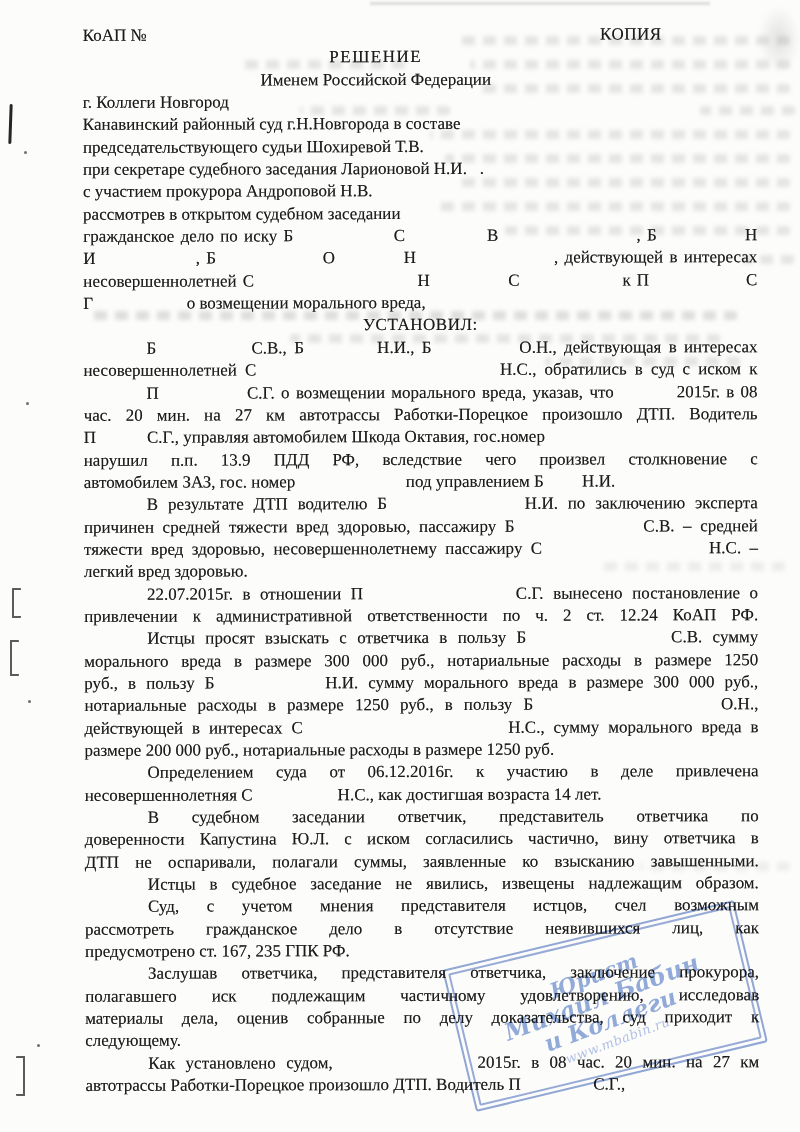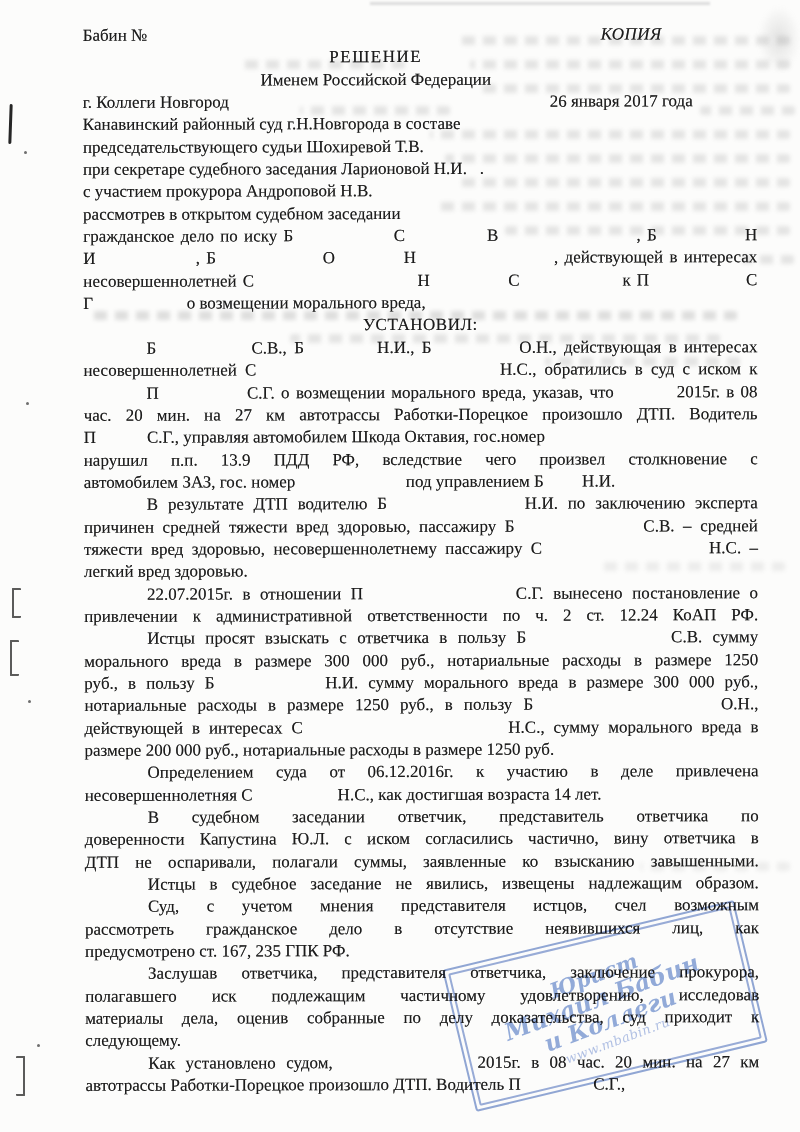--- a/index.html
+++ b/index.html
@@ -14,21 +14,21 @@
     position:absolute;left:84px;top:24px;width:674px;
     font-size:17px;line-height:22.35px;
     transform:rotate(-0.15deg);
     text-shadow:0 0 .5px rgba(20,20,20,.55);
   }
   .line{white-space:normal;}
   .line.center{text-align:center;}
   .line.just{text-align:justify;text-align-last:justify;}
   .line.indent{text-indent:63px;}
   .line.two{display:flex;justify-content:space-between;}
-  .line[data-name="header-case-copy-line"] span:nth-child(2){padding-right:95px;letter-spacing:.5px;font-style:italic;}
+  .line[data-name="header-case-copy-line"] span:nth-child(2){padding-right:95px;letter-spacing:.5px;}
   .line[data-name="header-city-date-line"] span:nth-child(2){padding-right:64px;}
   .line[data-name="heading-decision"]{padding-right:88px;letter-spacing:1.5px;}
   .line[data-name="heading-in-the-name"]{padding-right:88px;}
   .line[data-name="heading-ustanovil"]{letter-spacing:.5px;}
   
   .stamp{
     position:absolute;left:455px;top:933px;width:296px;height:142px;
     transform:rotate(-13.5deg);
     border:2px solid rgba(104,134,200,.8);
     border-radius:3px;
@@ -94,28 +94,27 @@
   <div class="art brk" data-name="margin-bracket-open" style="left:12px;top:588px;"></div>
   <div class="art brk" data-name="margin-bracket-open" style="left:10px;top:640px;height:32px;"></div>
   <div class="art brk close" data-name="margin-bracket-close" style="left:16px;top:1056px;height:36px;"></div>
   <div class="speck" data-name="ink-speck" style="left:24px;top:151px;"></div>
   <div class="speck" data-name="ink-speck" style="left:26px;top:402px;"></div>
   <div class="speck" data-name="ink-speck" style="left:28px;top:700px;"></div>
   <div class="speck" data-name="ink-speck" style="left:37px;top:1044px;"></div>
 
   <div class="doc" data-name="document-body">
       <div class="line two" data-name="header-case-copy-line">
-        <span data-name="line-left-part">Бабин №</span>
+        <span data-name="line-left-part">КоАП №</span>
         <span data-name="line-right-part">КОПИЯ</span>
       </div>
       <div class="line center" data-name="heading-decision">РЕШЕНИЕ</div>
       <div class="line center" data-name="heading-in-the-name">Именем Российской Федерации</div>
       <div class="line two" data-name="header-city-date-line">
         <span data-name="line-left-part">г. Коллеги Новгород</span>
-        <span data-name="line-right-part">26 января 2017 года</span>
       </div>
       <div class="line" data-name="text-line">Канавинский районный суд г.Н.Новгорода в составе</div>
       <div class="line" data-name="text-line">председательствующего судьи Шохиревой Т.В.</div>
       <div class="line" data-name="text-line">при секретаре судебного заседания Ларионовой Н.И.&nbsp;&nbsp;&nbsp;.</div>
       <div class="line" data-name="text-line">с участием прокурора Андроповой Н.В.</div>
       <div class="line" data-name="text-line">рассмотрев в открытом судебном заседании</div>
       <div class="line just" data-name="text-line">гражданское дело по иску Б&nbsp;&nbsp;&nbsp;&nbsp;&nbsp;&nbsp;&nbsp;&nbsp;&nbsp;&nbsp;&nbsp;&nbsp;&nbsp;&nbsp;&nbsp;&nbsp;С&nbsp;&nbsp;&nbsp;&nbsp;&nbsp;&nbsp;&nbsp;&nbsp;&nbsp;&nbsp;&nbsp;&nbsp;&nbsp;В&nbsp;&nbsp;&nbsp;&nbsp;&nbsp;&nbsp;&nbsp;&nbsp;&nbsp;&nbsp;&nbsp;&nbsp;&nbsp;&nbsp;&nbsp;&nbsp;&nbsp;&nbsp;&nbsp;&nbsp;&nbsp;&nbsp;, Б&nbsp;&nbsp;&nbsp;&nbsp;&nbsp;&nbsp;&nbsp;&nbsp;&nbsp;&nbsp;&nbsp;&nbsp;&nbsp;&nbsp;Н</div>
       <div class="line just" data-name="text-line">И&nbsp;&nbsp;&nbsp;&nbsp;&nbsp;&nbsp;&nbsp;&nbsp;&nbsp;&nbsp;&nbsp;&nbsp;&nbsp;&nbsp;&nbsp;&nbsp;, Б&nbsp;&nbsp;&nbsp;&nbsp;&nbsp;&nbsp;&nbsp;&nbsp;&nbsp;&nbsp;&nbsp;&nbsp;&nbsp;&nbsp;&nbsp;&nbsp;&nbsp;О&nbsp;&nbsp;&nbsp;&nbsp;&nbsp;&nbsp;&nbsp;&nbsp;&nbsp;&nbsp;&nbsp;Н&nbsp;&nbsp;&nbsp;&nbsp;&nbsp;&nbsp;&nbsp;&nbsp;&nbsp;&nbsp;&nbsp;&nbsp;&nbsp;&nbsp;&nbsp;&nbsp;&nbsp;&nbsp;&nbsp;&nbsp;&nbsp;&nbsp;, действующей в интересах</div>
       <div class="line just" data-name="text-line">несовершеннолетней С&nbsp;&nbsp;&nbsp;&nbsp;&nbsp;&nbsp;&nbsp;&nbsp;&nbsp;&nbsp;&nbsp;&nbsp;&nbsp;&nbsp;&nbsp;&nbsp;&nbsp;&nbsp;&nbsp;&nbsp;&nbsp;&nbsp;&nbsp;&nbsp;&nbsp;&nbsp;&nbsp;Н&nbsp;&nbsp;&nbsp;&nbsp;&nbsp;&nbsp;&nbsp;&nbsp;&nbsp;&nbsp;&nbsp;&nbsp;&nbsp;С&nbsp;&nbsp;&nbsp;&nbsp;&nbsp;&nbsp;&nbsp;&nbsp;&nbsp;&nbsp;&nbsp;&nbsp;&nbsp;&nbsp;&nbsp;&nbsp;&nbsp;к П&nbsp;&nbsp;&nbsp;&nbsp;&nbsp;&nbsp;&nbsp;&nbsp;&nbsp;&nbsp;&nbsp;&nbsp;&nbsp;&nbsp;&nbsp;&nbsp;С</div>
       <div class="line" data-name="text-line">Г&nbsp;&nbsp;&nbsp;&nbsp;&nbsp;&nbsp;&nbsp;&nbsp;&nbsp;&nbsp;&nbsp;&nbsp;&nbsp;&nbsp;&nbsp;&nbsp;&nbsp;&nbsp;&nbsp;&nbsp;&nbsp;&nbsp;о возмещении морального вреда,</div>

